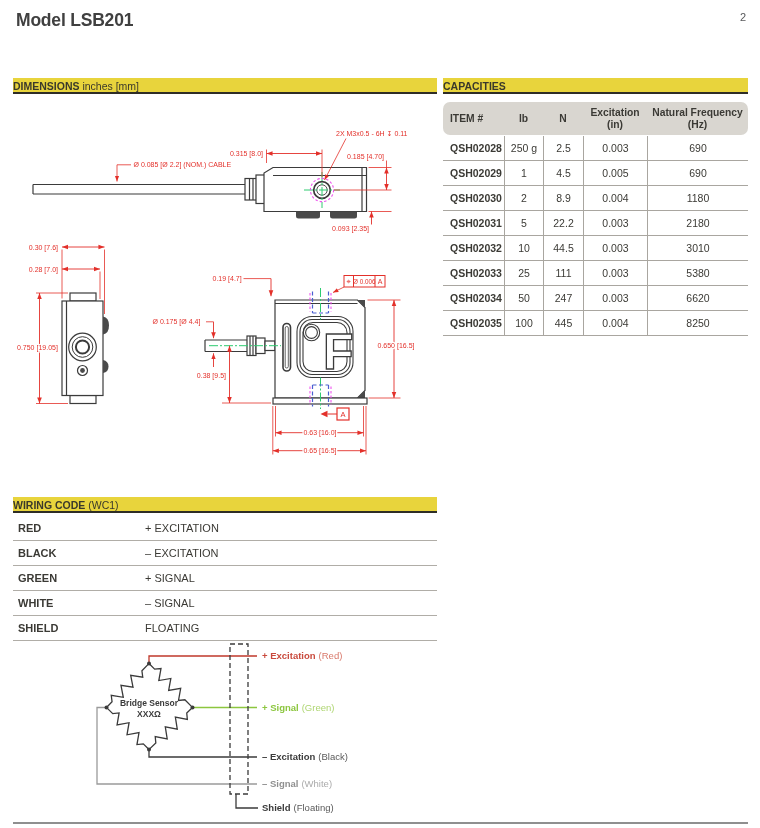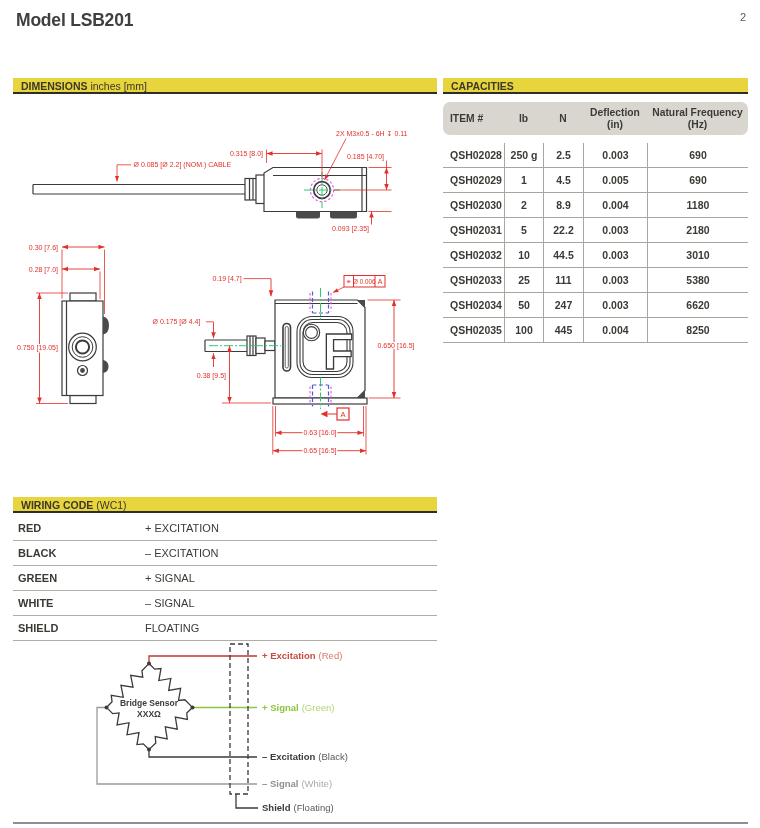--- a/index.html
+++ b/index.html
@@ -5,38 +5,38 @@
   html,body { margin:0; padding:0; background:#ffffff; }
   .page {
     position:relative; width:760px; height:828px; background:#fff;
     font-family:"Liberation Sans", sans-serif; color:#3b3a35; overflow:hidden;
   }
   .title { position:absolute; left:16px; top:10px; font-size:17.5px; font-weight:bold;
            color:#404040; letter-spacing:-0.2px; }
   .pagenum { position:absolute; right:14px; top:11px; font-size:11px; color:#58595b; }
 
   .bar { position:absolute; height:16px; background:#e8d43c; border-bottom:2.5px solid #2e2d26;
-         font-size:10.5px; line-height:16px; padding-left:8px; box-sizing:border-box; color:#3a392b; }
+         font-size:10.5px; line-height:16px; box-sizing:border-box; color:#3a392b; }
   .bar .bb { font-weight:bold; }
   .bar .bn { font-weight:normal; }
   #dims-bar  { left:13px; top:78px; width:424px; }
   #cap-bar   { left:443px; top:78px; width:305px; }
   #wire-bar  { left:13px; top:497px; width:424px; }
 
   
   .cap-table { position:absolute; left:443px; top:102px; width:305px; font-size:10.5px; }
   .cap-head { display:grid; grid-template-columns:61px 39px 40px 64px 101px; background:#d9d6d0;
               height:33px;border-radius:7px; }
   .ch { display:flex; flex-direction:column; align-items:center; justify-content:center;
         font-weight:bold; line-height:12px; white-space:nowrap; font-size:10.3px; }
   .ch.c-left { align-items:flex-start; padding-left:7px; }
-  .cap-body { margin-top:8px; }
+  .cap-body { margin-top:1px; }
   .cap-row { display:grid; grid-template-columns:61px 39px 40px 64px 101px; height:24px;
              border-bottom:1.5px solid #a9a6a0; }
-  .cc { display:flex; align-items:center; justify-content:center;font-weight:bold; }
+  .cc { display:flex; align-items:center; justify-content:center; }
   .cap-row .cc + .cc { border-left:1.5px solid #a9a6a0; }
   .cc.item { justify-content:flex-start; padding-left:7px; font-weight:bold; }
 
   
   .wire-table { position:absolute; left:13px; top:515.5px; width:424px; font-size:11px; }
   .wire-row { display:grid; grid-template-columns:127px 1fr; height:24px;
               border-bottom:1.5px solid #b0ada7; align-items:center; }
   .wl { font-weight:bold; padding-left:5px; }
   .wv { padding-left:5px; }
 
@@ -248,21 +248,21 @@
       <div class="ch c-left">
           <span>ITEM #</span>
         </div>
       <div class="ch">
           <span>lb</span>
         </div>
       <div class="ch">
           <span>N</span>
         </div>
       <div class="ch">
-          <span>Deflection</span>
+          <span>Excitation</span>
           <span>(in)</span>
         </div>
       <div class="ch">
           <span>Natural Frequency</span>
           <span>(Hz)</span>
         </div>
     </div>
     <div class="cap-body">
       <div class="cap-row">
         <div class="cc item">QSH02028</div>

